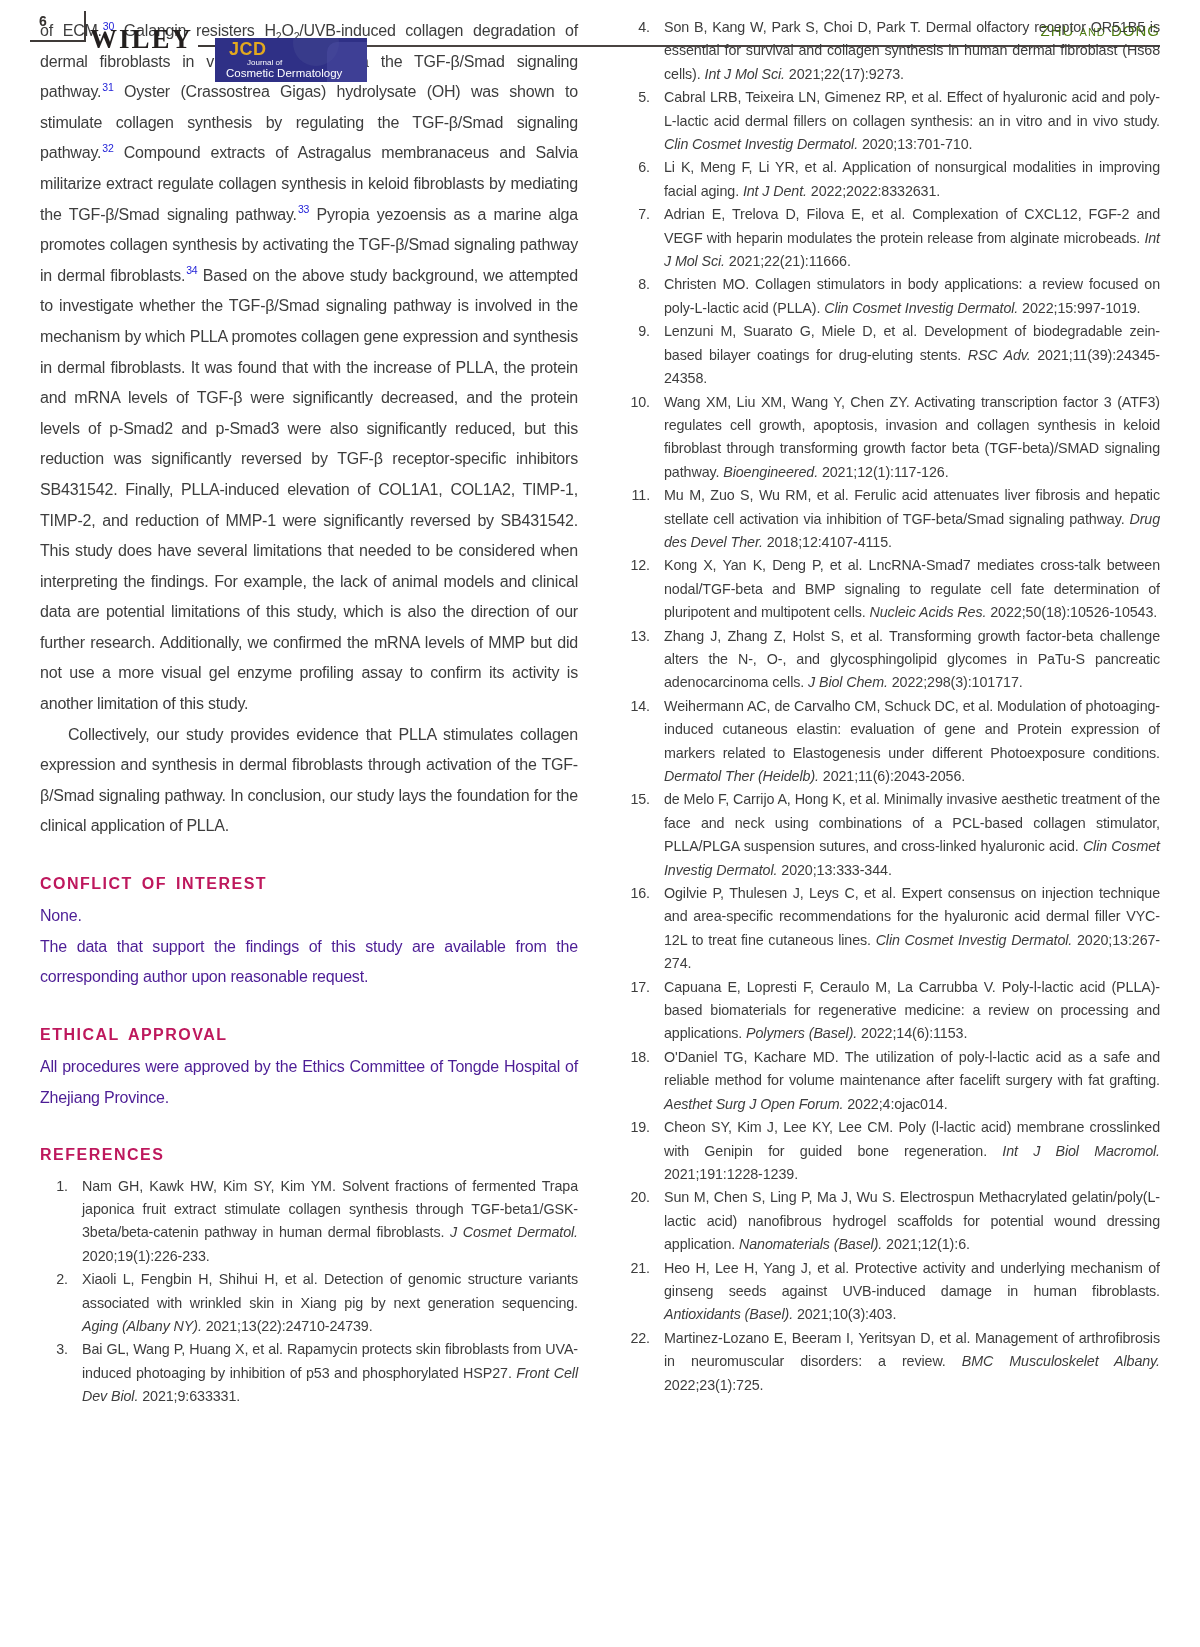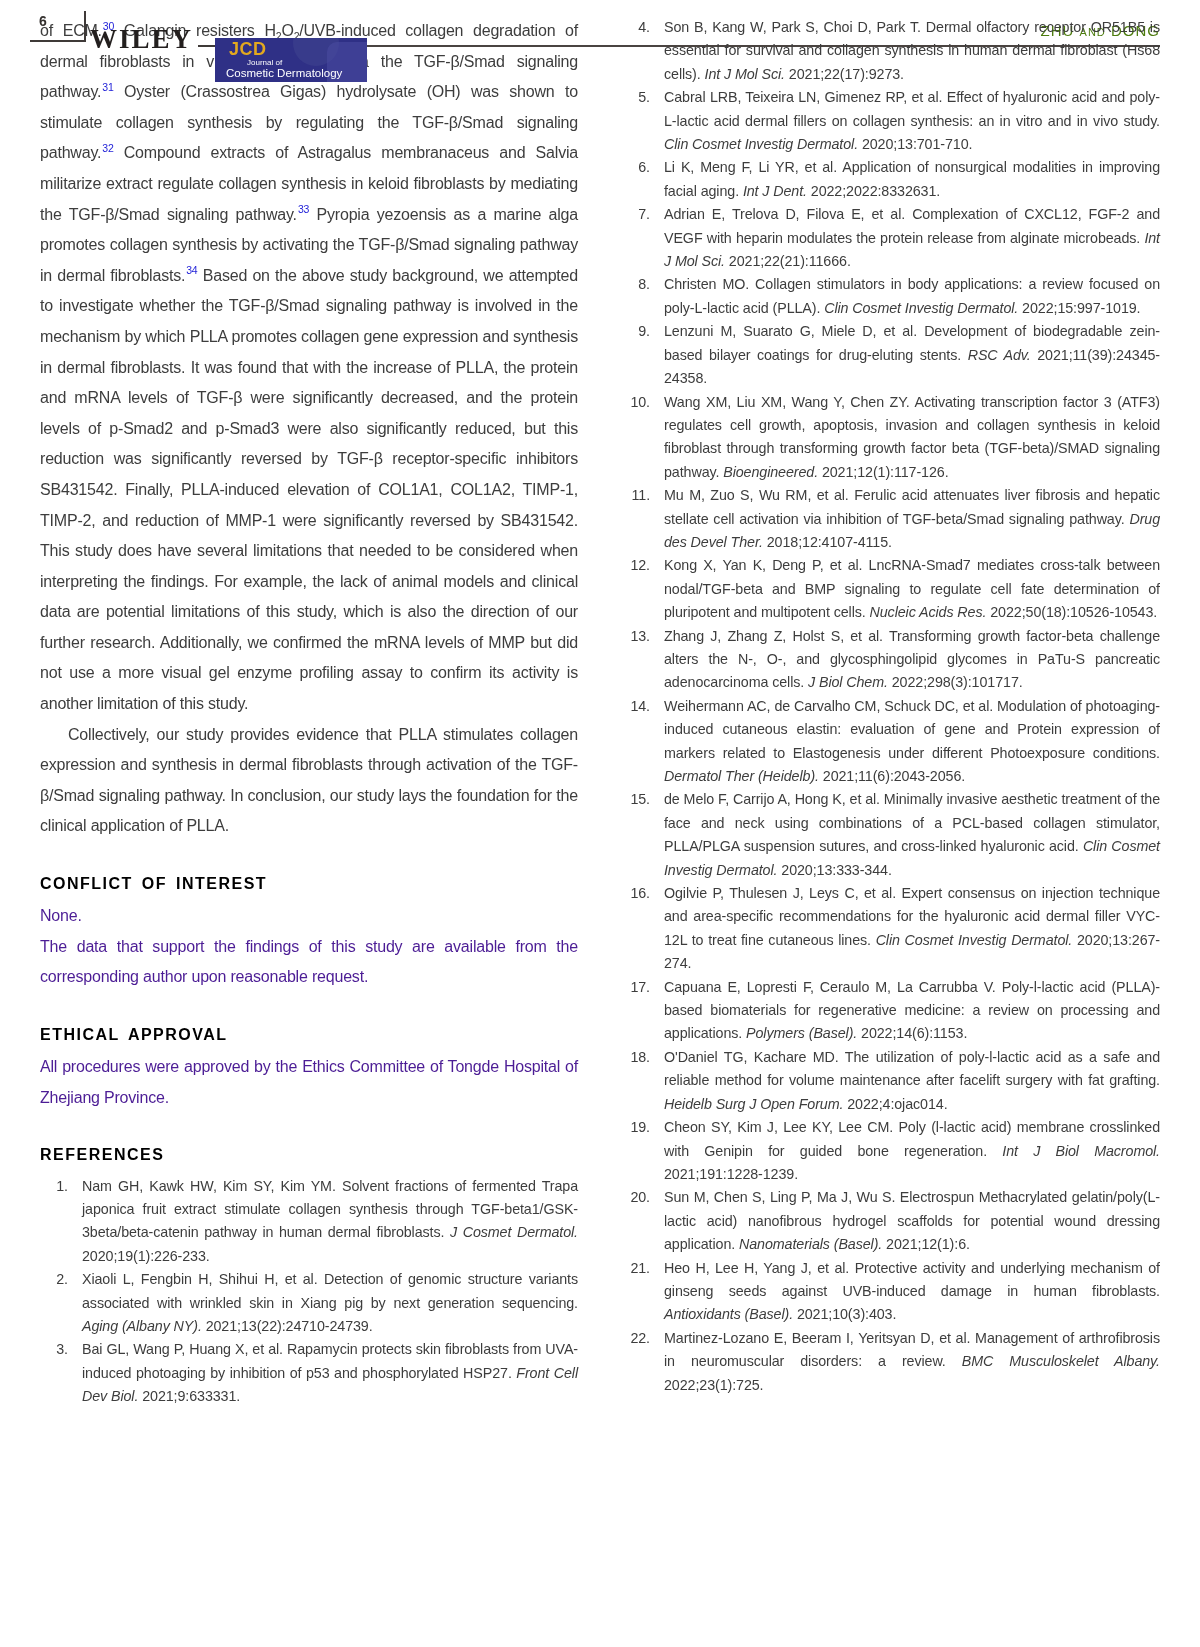--- a/index.html
+++ b/index.html
@@ -36,21 +36,21 @@
   .columns{display:flex;gap:44px;padding:16px 40px 0 40px;}
   .col{width:538px;flex:0 0 538px;}
   .body-para{
     margin:0;font-size:16px;line-height:30.6px;text-align:justify;
     letter-spacing:-0.2px;color:#3d3d3d;
   }
   .body-para.indent{text-indent:28px;}
   sup.cite{font-size:10.5px;color:#2323d8;line-height:0;vertical-align:super;margin-left:1px;}
   sub.chem{font-size:10.5px;line-height:0;}
   .section-heading{
-    margin:32px 0 8px 0;font-size:16px;font-weight:700;color:#000000;
+    margin:32px 0 8px 0;font-size:16px;font-weight:700;color:#be185d;
     letter-spacing:1.5px;word-spacing:3px;line-height:1.2;
   }
   .section-text{margin:0;font-size:16px;line-height:30.6px;letter-spacing:-0.2px;text-align:justify;color:#4c1d95;}
   
   .ref-list{list-style:none;margin:10px 0 0 0;padding:0;}
   .ref-list.flush-top{margin-top:0;}
   .ref-item{
     position:relative;padding-left:42px;font-size:14.3px;line-height:23.4px;
     letter-spacing:-0.1px;text-align:justify;color:#3d3d3d;
   }
@@ -179,21 +179,21 @@
     <span class="ref-text">Ogilvie P, Thulesen J, Leys C, et al. Expert consensus on injection technique and area-specific recommendations for the hyaluronic acid dermal filler VYC-12L to treat fine cutaneous lines. <i>Clin Cosmet Investig Dermatol.</i> 2020;13:267-274.</span>
   </li>
 
   <li class="ref-item">
     <span class="ref-num">17.</span>
     <span class="ref-text">Capuana E, Lopresti F, Ceraulo M, La Carrubba V. Poly-l-lactic acid (PLLA)-based biomaterials for regenerative medicine: a review on processing and applications. <i>Polymers (Basel).</i> 2022;14(6):1153.</span>
   </li>
 
   <li class="ref-item">
     <span class="ref-num">18.</span>
-    <span class="ref-text">O'Daniel TG, Kachare MD. The utilization of poly-l-lactic acid as a safe and reliable method for volume maintenance after facelift surgery with fat grafting. <i>Heidelb Surg J Open Forum.</i> 2022;4:ojac014.</span>
+    <span class="ref-text">O'Daniel TG, Kachare MD. The utilization of poly-l-lactic acid as a safe and reliable method for volume maintenance after facelift surgery with fat grafting. <i>Aesthet Surg J Open Forum.</i> 2022;4:ojac014.</span>
   </li>
 
   <li class="ref-item">
     <span class="ref-num">19.</span>
     <span class="ref-text">Cheon SY, Kim J, Lee KY, Lee CM. Poly (l-lactic acid) membrane crosslinked with Genipin for guided bone regeneration. <i>Int J Biol Macromol.</i> 2021;191:1228-1239.</span>
   </li>
 
   <li class="ref-item">
     <span class="ref-num">20.</span>
     <span class="ref-text">Sun M, Chen S, Ling P, Ma J, Wu S. Electrospun Methacrylated gelatin/poly(L-lactic acid) nanofibrous hydrogel scaffolds for potential wound dressing application. <i>Nanomaterials (Basel).</i> 2021;12(1):6.</span>

